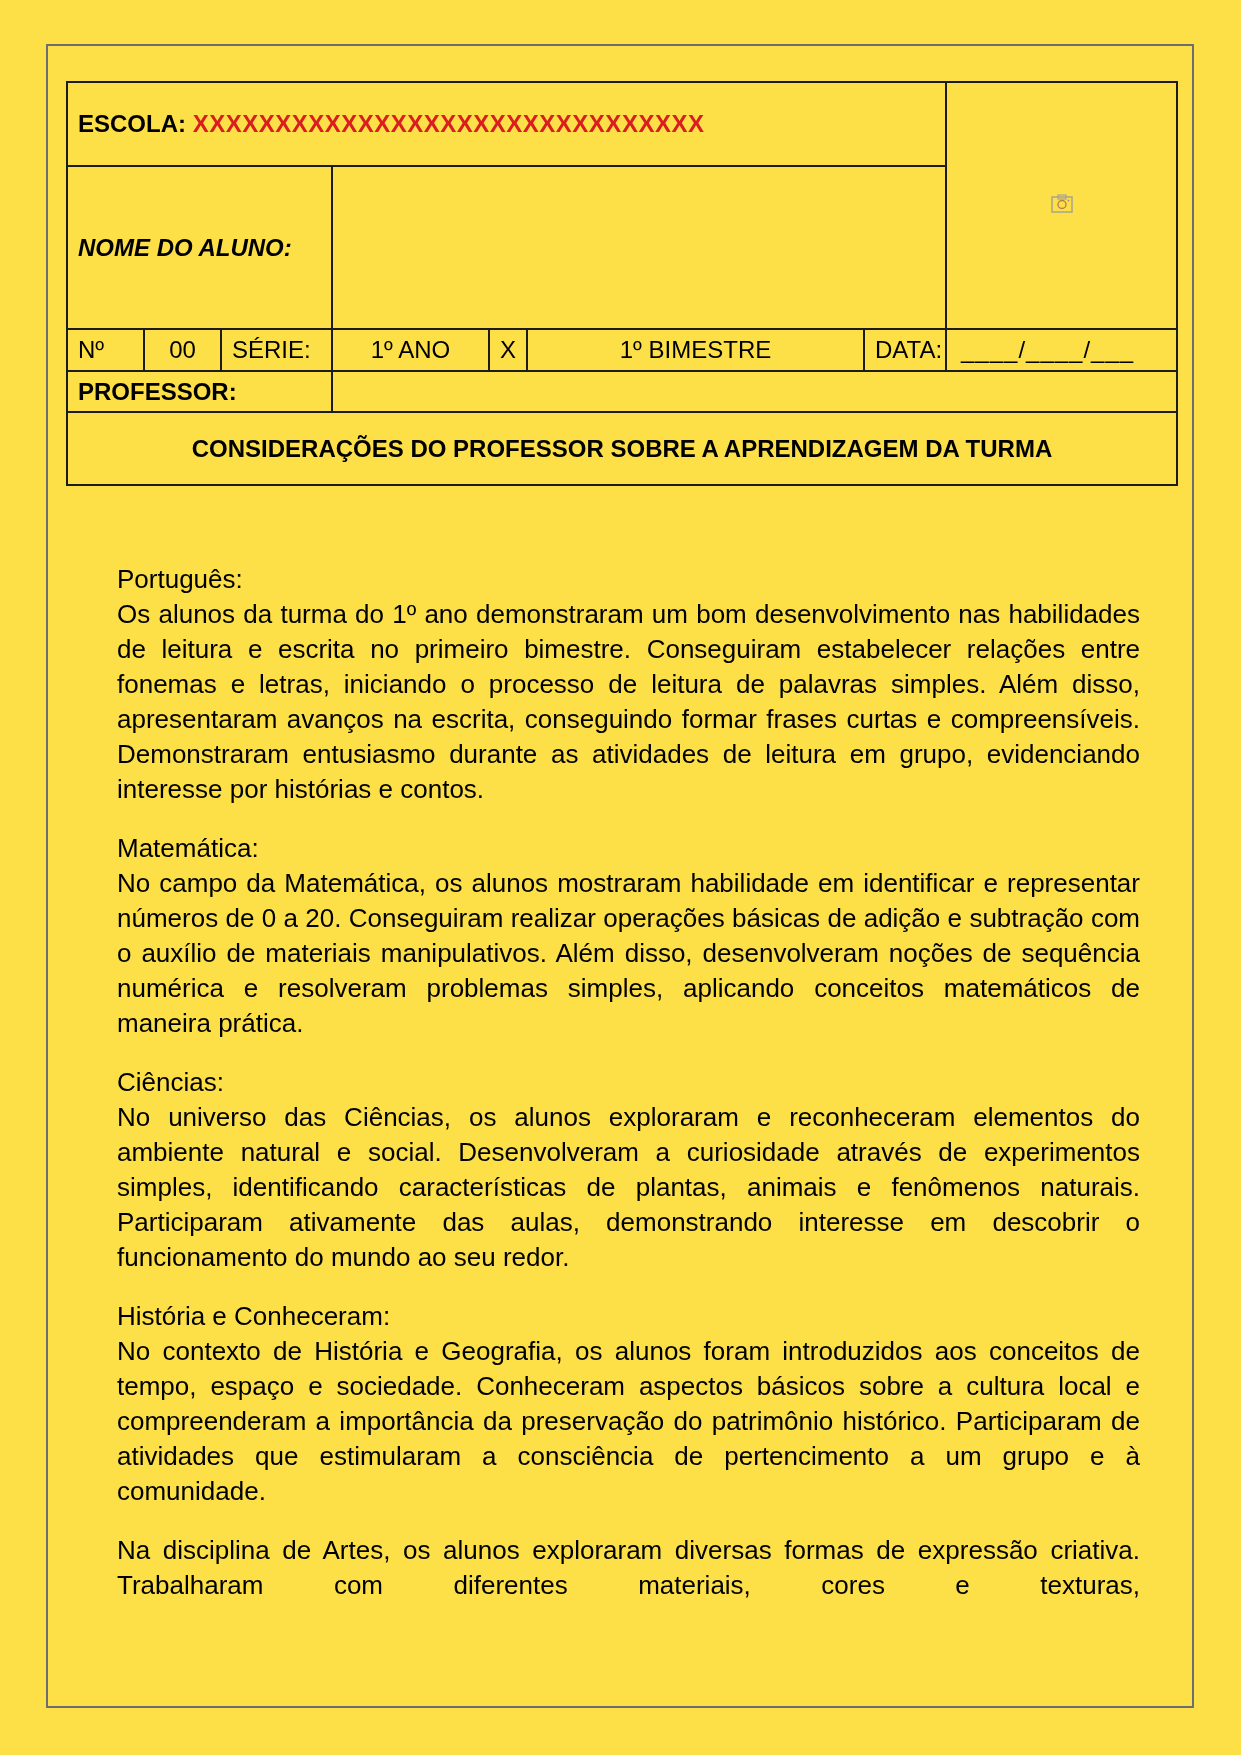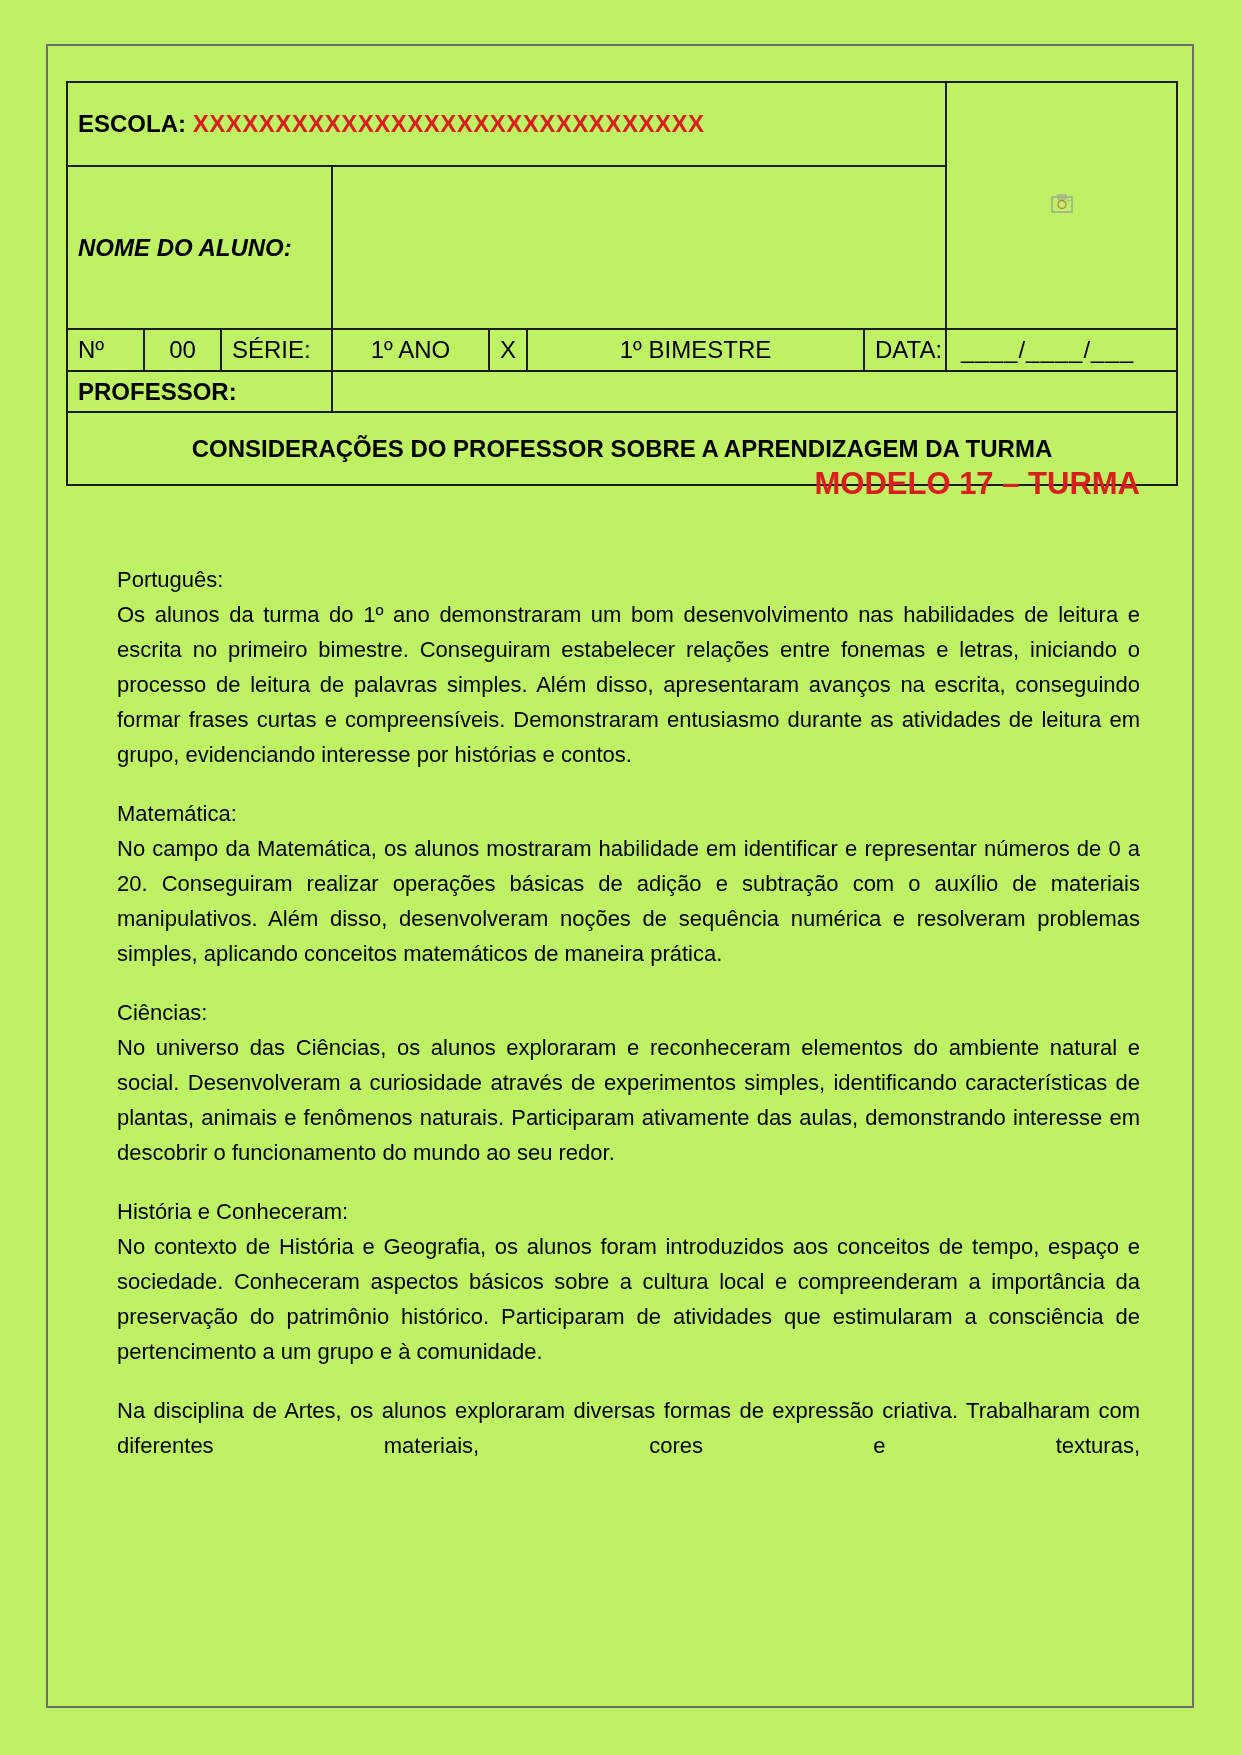--- a/index.html
+++ b/index.html
@@ -1,17 +1,17 @@
 <!DOCTYPE html>
 <html><head>
 <meta charset="utf-8">
 <style>
   html,body { margin:0; padding:0; background:#ffffff; }
   .page {
-    position:relative; width:1241px; height:1755px; background:#bef264;
+    position:relative; width:1241px; height:1755px; background:#fde047;
     font-family:"Liberation Sans","DejaVu Sans",sans-serif; color:#000;
     overflow:hidden;
   }
   .page-border {
     position:absolute; left:46px; top:44px; width:1144px; height:1660px;
     border:2px solid #6e6e6e;
   }
   table.header-table {
     position:absolute; left:66px; top:81px; width:1110px;
     border-collapse:collapse; table-layout:fixed;
@@ -30,21 +30,21 @@
   .logo-cell { text-align:center; padding:0 !important; }
   .c-center { text-align:center; padding:0 !important;border-radius:9px; }
   .title-cell { text-align:center; font-weight:bold; font-size:26px; padding:16px !important; }
   .date-cell { padding-left:14px !important; letter-spacing:1px; }
   .modelo {
     position:absolute; left:117px; top:466px; width:1023px;
     text-align:right; font-size:31px; font-weight:bold;
   }
   .body-text {
     position:absolute; left:117px; top:562px; width:1023px;
-    font-size:22px; line-height:35px;
+    font-size:26px; line-height:35px;
   }
   .sec { margin:0 0 24px 0; }
   .sec-h { text-align:left; }
   .sec-p { margin:0; text-align:justify; }
   .force-just { text-align-last:justify; }
   .img-ph { display:inline-block; opacity:0.85; }
 </style>
 </head>
 <body>
 
@@ -97,21 +97,20 @@
     <tr class="r4">
       <td colspan="3" class="bold-lbl">PROFESSOR:</td>
       <td colspan="5"></td>
     </tr>
     <tr class="r5">
       <td colspan="8" class="title-cell">CONSIDERAÇÕES DO PROFESSOR SOBRE A APRENDIZAGEM DA TURMA</td>
     </tr>
   </tbody>
     </table>
 
-  <div class="modelo" style="color:#d81e1e;">MODELO 17 – TURMA</div>
 
   <div class="body-text">
     <div class="sec">
       <div class="sec-h">Português:</div>
       <p class="sec-p">Os alunos da turma do 1º ano demonstraram um bom desenvolvimento nas habilidades de leitura e escrita no primeiro bimestre. Conseguiram estabelecer relações entre fonemas e letras, iniciando o processo de leitura de palavras simples. Além disso, apresentaram avanços na escrita, conseguindo formar frases curtas e compreensíveis. Demonstraram entusiasmo durante as atividades de leitura em grupo, evidenciando interesse por histórias e contos.</p>
     </div>
     <div class="sec">
       <div class="sec-h">Matemática:</div>
       <p class="sec-p">No campo da Matemática, os alunos mostraram habilidade em identificar e representar números de 0 a 20. Conseguiram realizar operações básicas de adição e subtração com o auxílio de materiais manipulativos. Além disso, desenvolveram noções de sequência numérica e resolveram problemas simples, aplicando conceitos matemáticos de maneira prática.</p>
     </div>

